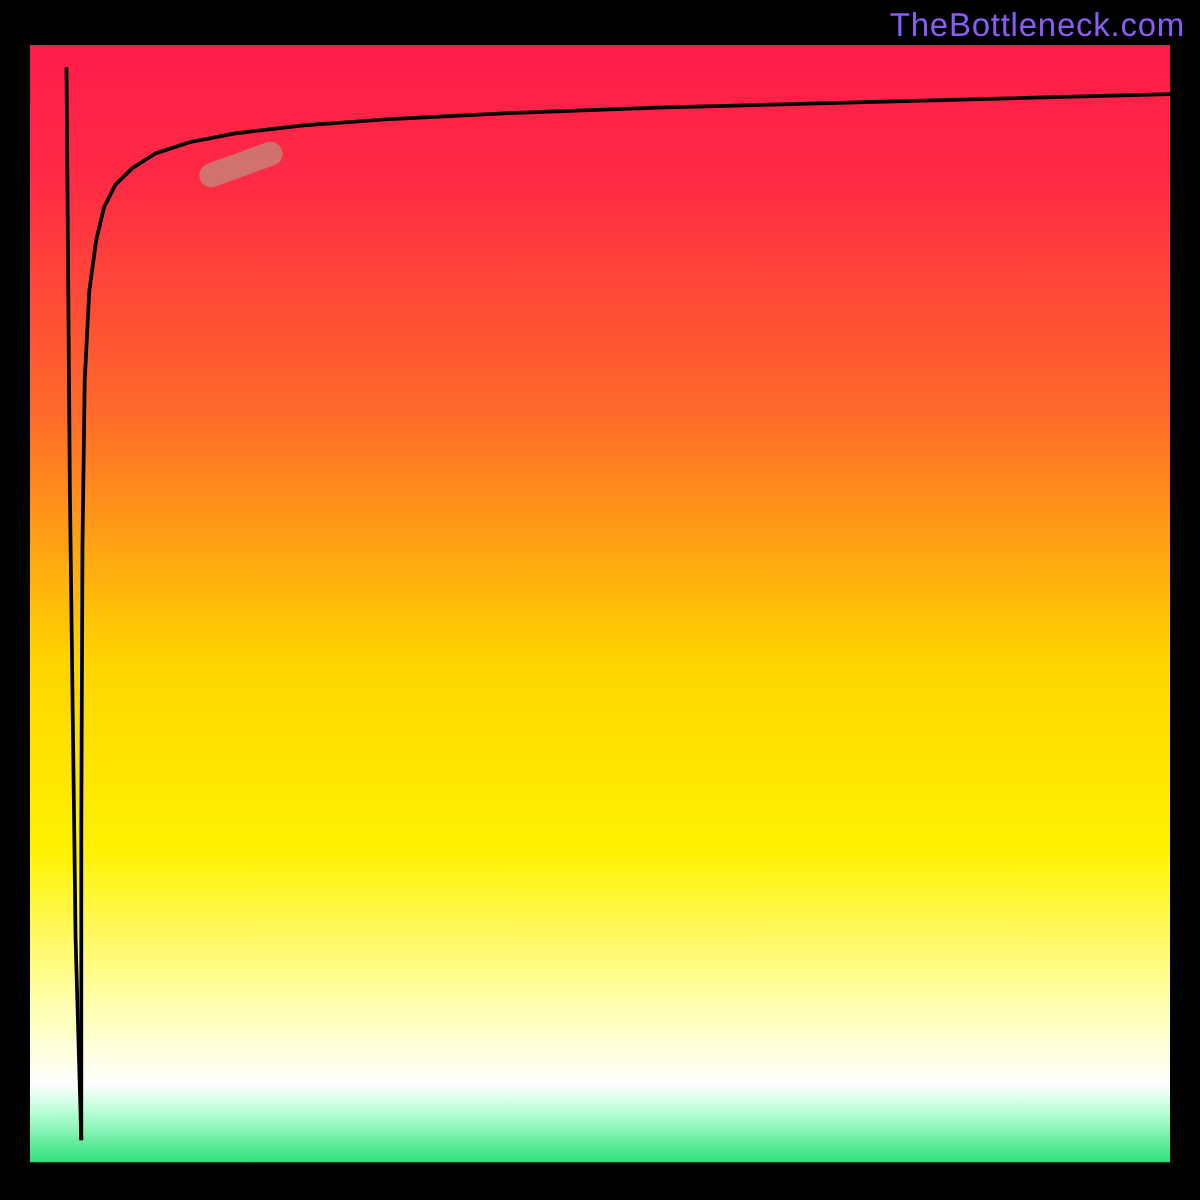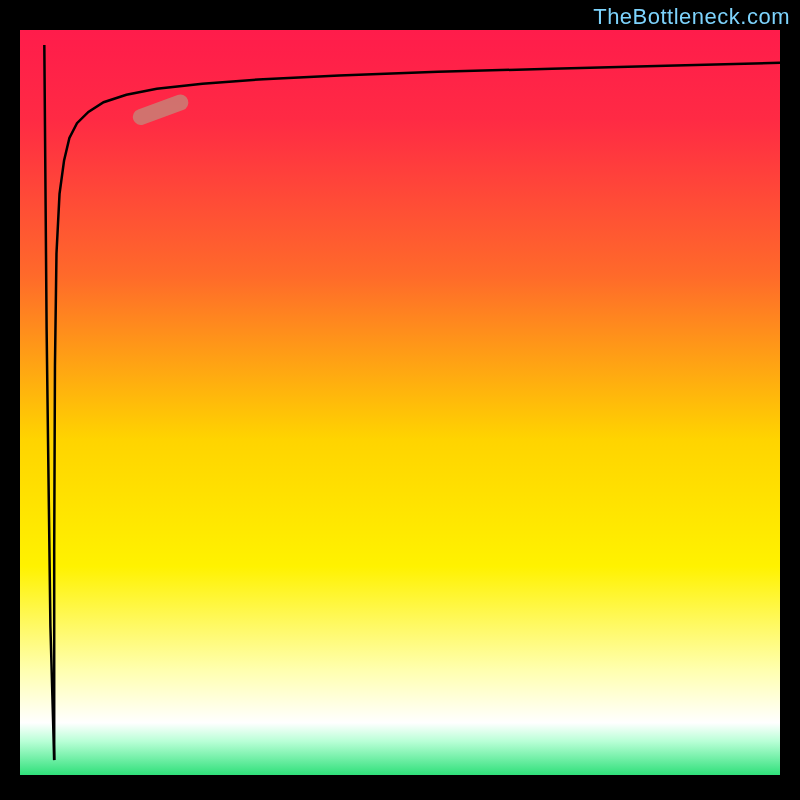--- a/index.html
+++ b/index.html
@@ -15,21 +15,21 @@
     position: absolute;
     top: 0;
     left: 0;
     width: 800px;
     height: 800px;
   }
   .watermark {
     position: absolute;
     top: 4px;
     right: 10px;
-    color: #7dd3fc;
+    color: #8b5cf6;
     font-size: 22px;
     font-weight: 500;
     letter-spacing: 0.5px;
   }
 </style>
 </head>
 <body>
 
 <div class="chart-container">
   <svg id="chart-svg" width="800" height="800" viewBox="0 0 800 800">

